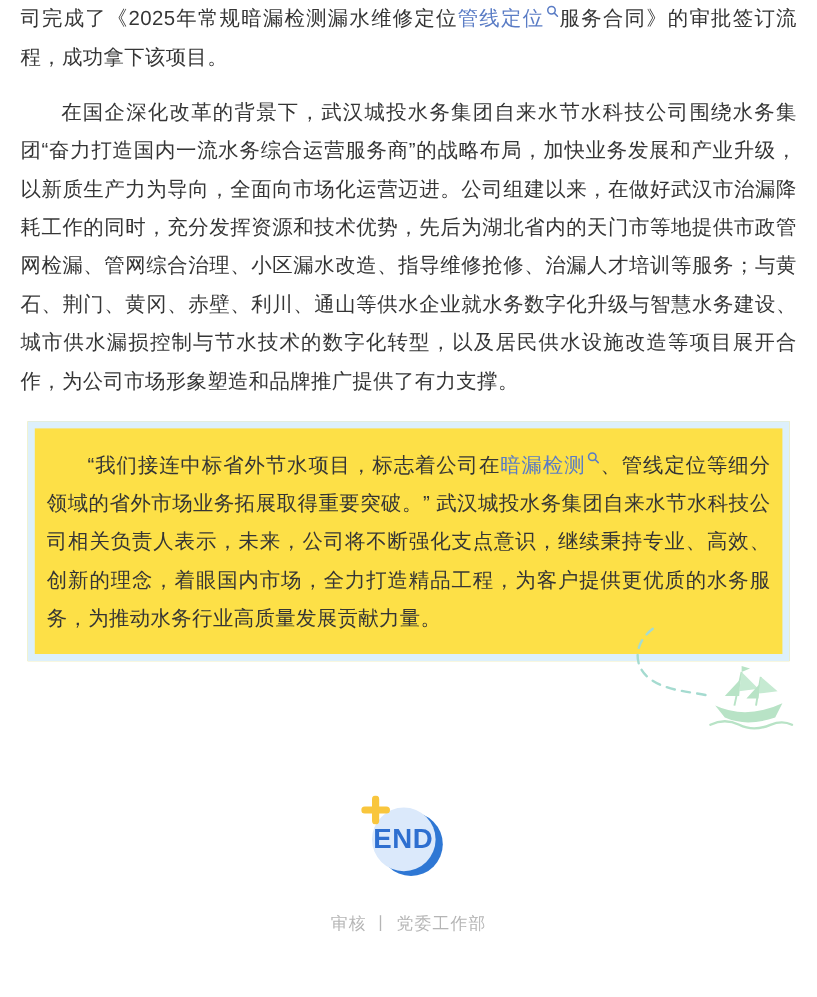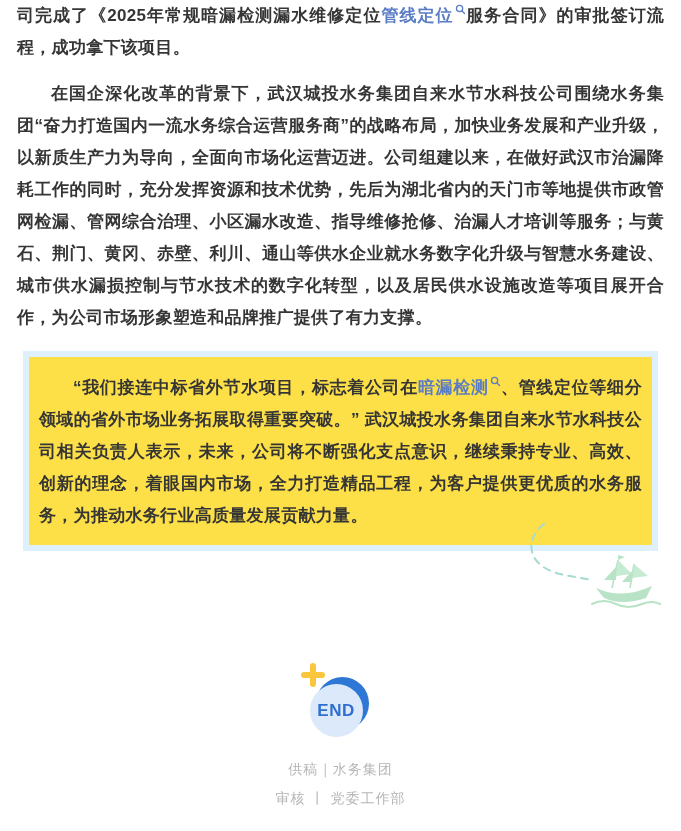--- a/index.html
+++ b/index.html
@@ -5,21 +5,21 @@
   * { margin:0; padding:0; box-sizing:border-box; }
   html,body { width:681px; height:831px; }
   body {
     position:relative;
     background:#ffffff;
     font-family:"Liberation Sans","DejaVu Sans",sans-serif;
     color:#353535;
     overflow:hidden;
   }
   .article { padding:0 17px; font-size:17px; line-height:32px; }
-  .para { text-align:justify; letter-spacing:0.3px;font-weight:bold; }
+  .para { text-align:justify; letter-spacing:0.3px; }
   .para.indent { text-indent:2em; }
   .p2 { margin-top:14px; }
   .kw {
     color:#5a7cc5;
     text-decoration:none;
     cursor:pointer;
     white-space:nowrap;
   }
   .sup-search {
     vertical-align:6px;
@@ -45,25 +45,25 @@
     display:flex;
     justify-content:center;
   }
   .badge { position:relative; width:62px; height:62px; }
   .badge-ring {
     position:absolute; left:6px; top:5px;
     width:53px; height:53px; border-radius:50%;
     background:#2e77d4;
   }
   .badge-face {
-    position:absolute; left:0; top:12px;
+    position:absolute; left:0; top:1px;
     width:53px; height:53px; border-radius:50%;
     background:#dbe9fb;
     display:flex; align-items:center; justify-content:center;
-    font-weight:bold; font-size:17px; letter-spacing:0.5px;
+    font-weight:bold; font-size:23px; letter-spacing:0.5px;
     color:#2e6fd0;
   }
   .badge-plus { position:absolute; left:-9px; top:-9px; }
   .footer {
     margin-top:21px;
     text-align:center;
     font-size:14px;
     line-height:29px;
     color:#b5b5b5;
     letter-spacing:1px;
@@ -116,15 +116,14 @@
   <div class="badge">
     <div class="badge-ring"></div>
     <div class="badge-face">END</div>
     <svg class="badge-plus" width="24" height="24" viewBox="0 0 24 24">
       <path d="M12 3 V21 M3 12 H21" stroke="#f9c63d" stroke-width="6" stroke-linecap="round"></path>
     </svg>
   </div>
 </div>
 
 <div class="footer">
-  <div>供稿｜水务集团</div>
   <div>审核 丨 党委工作部</div>
 </div>
 
 </body></html>

